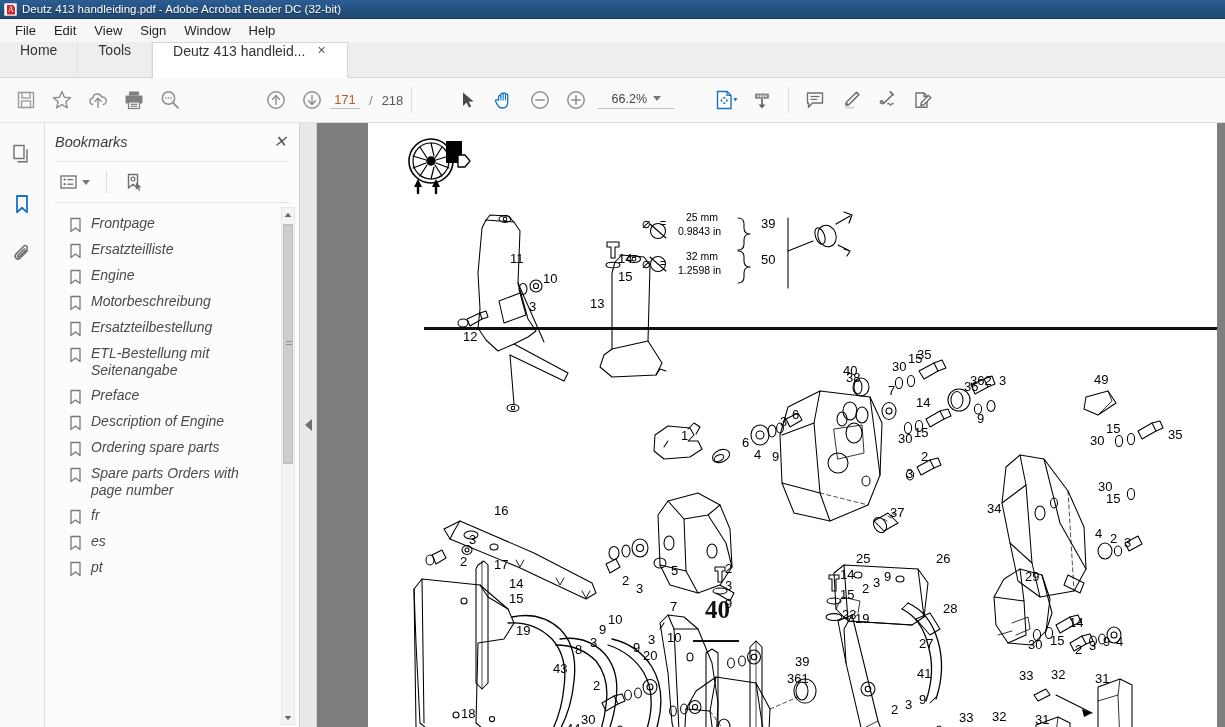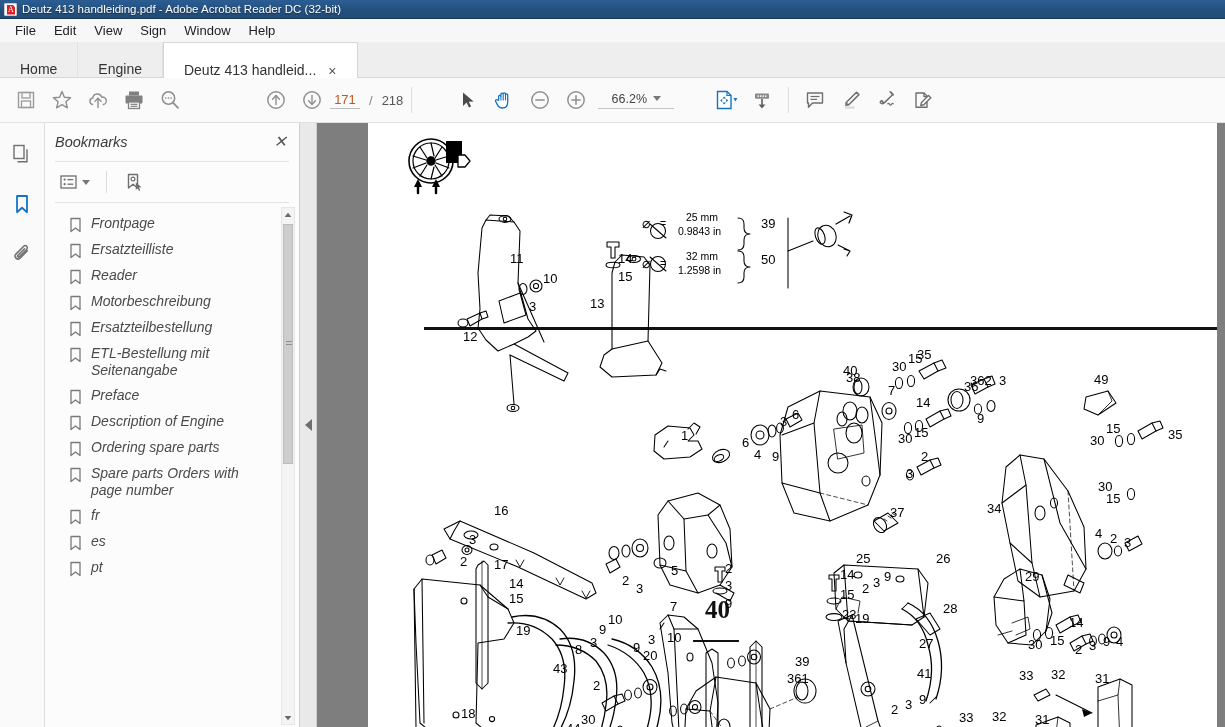--- a/index.html
+++ b/index.html
@@ -47,21 +47,21 @@
     border-bottom: 1px solid #f0f0f0;
   }
   .menubar .mi { padding: 2px 9px; cursor: default; }
 
   
   .tabstrip {
     height: 35px; flex: 0 0 35px; background: #eeeeee;
     display: flex; align-items: flex-end; border-bottom: 1px solid #d6d6d6;
   }
   .tab {
-    height: 35px; display: flex; align-items: flex-end;
+    height: 35px; display: flex; align-items: flex-start;
     padding: 0 20px; font-size: 14px; color: #333;
     background: #eeeeee; border-right: 1px solid #e2e2e2;
     position: relative; white-space: nowrap;
   }
   .tab.doc {
     background: #ffffff; padding-right: 21px;
     border-left: 1px solid #d6d6d6; border-right: 1px solid #d6d6d6;
     border-top: 1px solid #d6d6d6;
     margin-bottom: -1px; height: 36px;
   }
@@ -219,21 +219,21 @@
     <div class="mi">Sign</div>
     <div class="mi">Window</div>
     <div class="mi">Help</div>
   </div>
 
   <div class="tabstrip">
     <div class="tab">
       <span>Home</span>
     </div>
     <div class="tab">
-      <span>Engine</span>
+      <span>Tools</span>
     </div>
     <div class="tab doc">
       <span>Deutz 413 handleid...</span>
       <span class="tabclose">×</span>
     </div>
   </div>
 
   <div class="toolbar">
 
     <div class="tbtn">
@@ -466,21 +466,21 @@
         <div class="bmitem">
           <svg width="13" height="16" viewBox="0 0 13 16" style="flex:0 0 13px;margin-top:2px">
             <path d="M2 1.5 h9 v13 l-4.5 -3.6 l-4.5 3.6 z" fill="none" stroke="#7a7a7a" stroke-width="1.3" stroke-linejoin="round"></path>
           </svg>
           <span class="bmlabel">Ersatzteilliste</span>
         </div>
         <div class="bmitem">
           <svg width="13" height="16" viewBox="0 0 13 16" style="flex:0 0 13px;margin-top:2px">
             <path d="M2 1.5 h9 v13 l-4.5 -3.6 l-4.5 3.6 z" fill="none" stroke="#7a7a7a" stroke-width="1.3" stroke-linejoin="round"></path>
           </svg>
-          <span class="bmlabel">Reader</span>
+          <span class="bmlabel">Engine</span>
         </div>
         <div class="bmitem">
           <svg width="13" height="16" viewBox="0 0 13 16" style="flex:0 0 13px;margin-top:2px">
             <path d="M2 1.5 h9 v13 l-4.5 -3.6 l-4.5 3.6 z" fill="none" stroke="#7a7a7a" stroke-width="1.3" stroke-linejoin="round"></path>
           </svg>
           <span class="bmlabel">Motorbeschreibung</span>
         </div>
         <div class="bmitem">
           <svg width="13" height="16" viewBox="0 0 13 16" style="flex:0 0 13px;margin-top:2px">
             <path d="M2 1.5 h9 v13 l-4.5 -3.6 l-4.5 3.6 z" fill="none" stroke="#7a7a7a" stroke-width="1.3" stroke-linejoin="round"></path>

